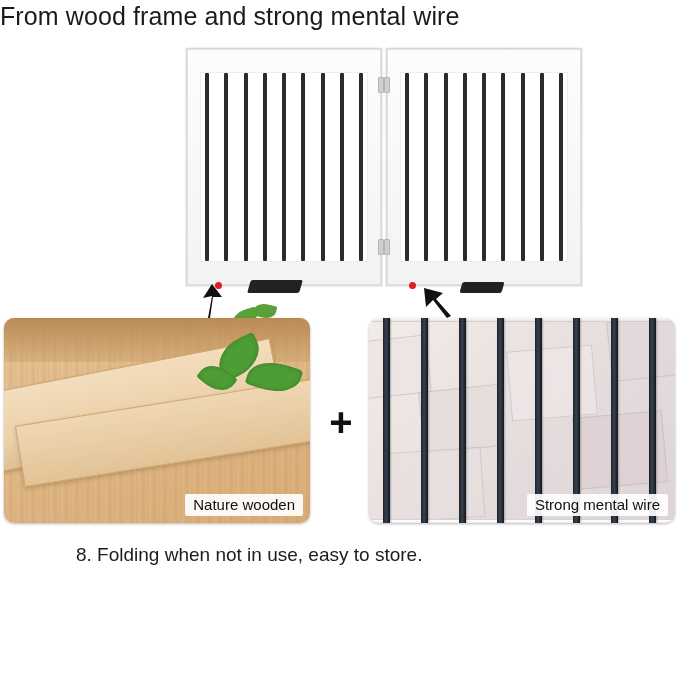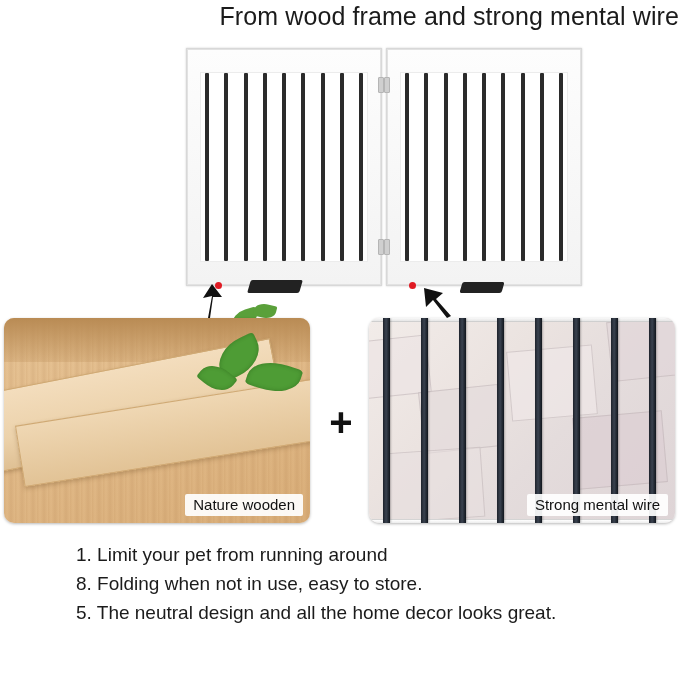--- a/index.html
+++ b/index.html
@@ -16,26 +16,25 @@
     height: 691px;
     background: #ffffff;
   }
 
   
   .headline {
     position: absolute;
     top: 2px;
     left: 0;
     width: 679px;
-    text-align: right;
+    text-align: left;
     font-size: 25px;
     color: #1b1b1b;
     letter-spacing: 0.1px;
     white-space: nowrap;
-    padding-left: 20px;
   }
 
   
   .gate-photo {
     position: absolute;
     left: 0; top: 38px;
     width: 679px; height: 272px;
     background: #ffffff;
   }
   .gate-panel {
@@ -316,18 +315,16 @@
     <div class="wire-bar" style="left:128px;"></div>
     <div class="wire-bar" style="left:166px;"></div>
     <div class="wire-bar" style="left:204px;"></div>
     <div class="wire-bar" style="left:242px;"></div>
     <div class="wire-bar" style="left:280px;"></div>
 
     <div class="photo-caption">Strong mental wire</div>
   </div>
 
   <div class="features">
-    <div class="feature-item">1. Limit your pet from running around</div>
     <div class="feature-item">8. Folding when not in use, easy to store.</div>
-    <div class="feature-item">5. The neutral design and all the home decor looks great.</div>
   </div>
 
 </div>
 
 </body></html>

